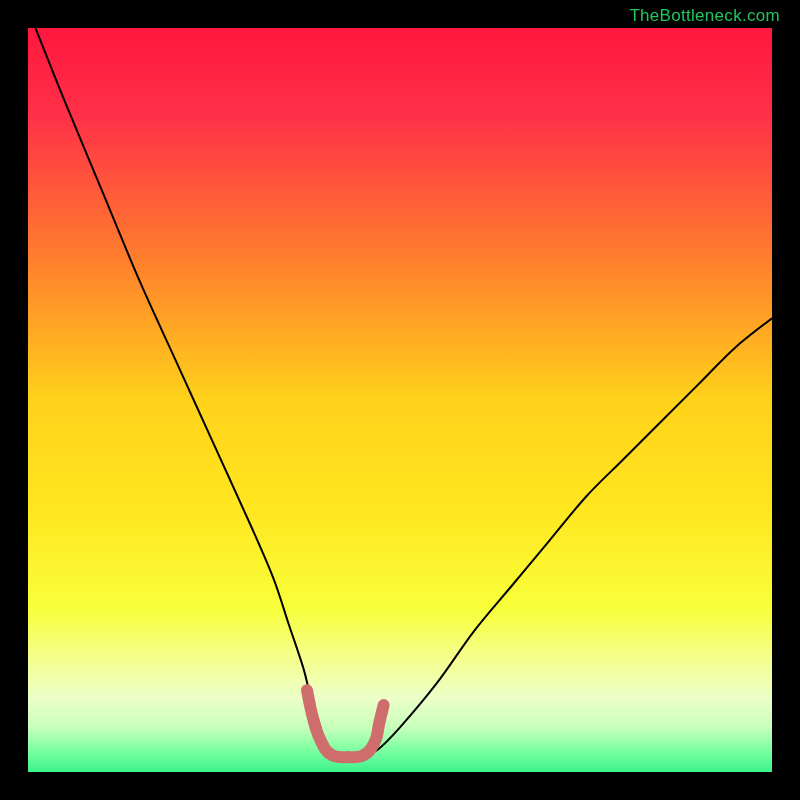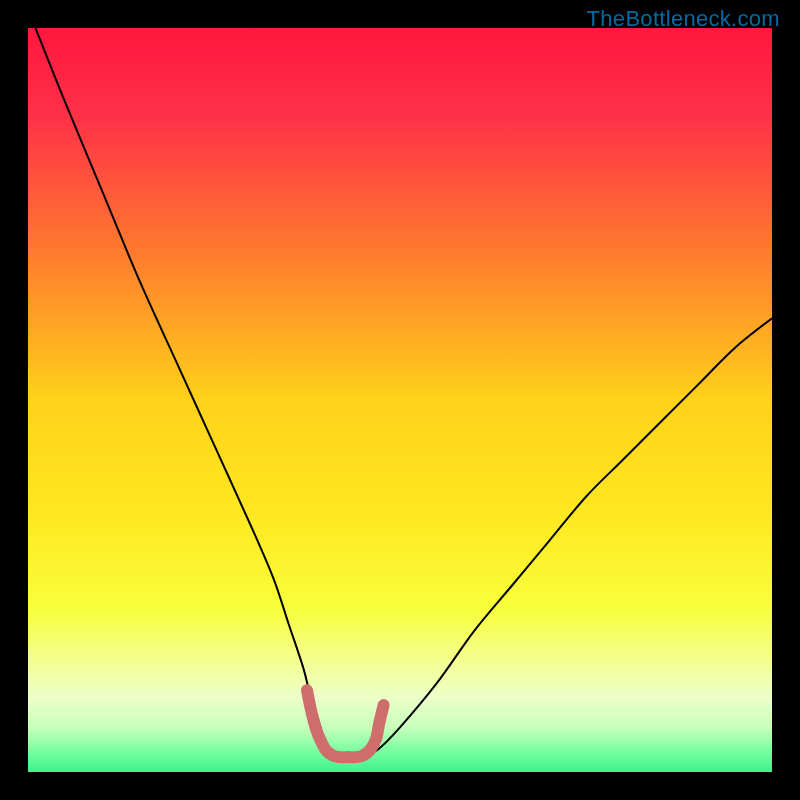--- a/index.html
+++ b/index.html
@@ -14,22 +14,22 @@
   .frame {
     position: relative;
     width: 800px;
     height: 800px;
     background: #000;
   }
   .watermark {
     position: absolute;
     top: 6px;
     right: 20px;
-    color: #0369a1;
-    font-size: 22px;
+    color: #22c55e;
+    font-size: 17px;
     font-weight: 500;
     letter-spacing: 0.3px;
     z-index: 20;
   }
   .plot {
     position: absolute;
     left: 28px;
     top: 28px;
     width: 744px;
     height: 744px;

